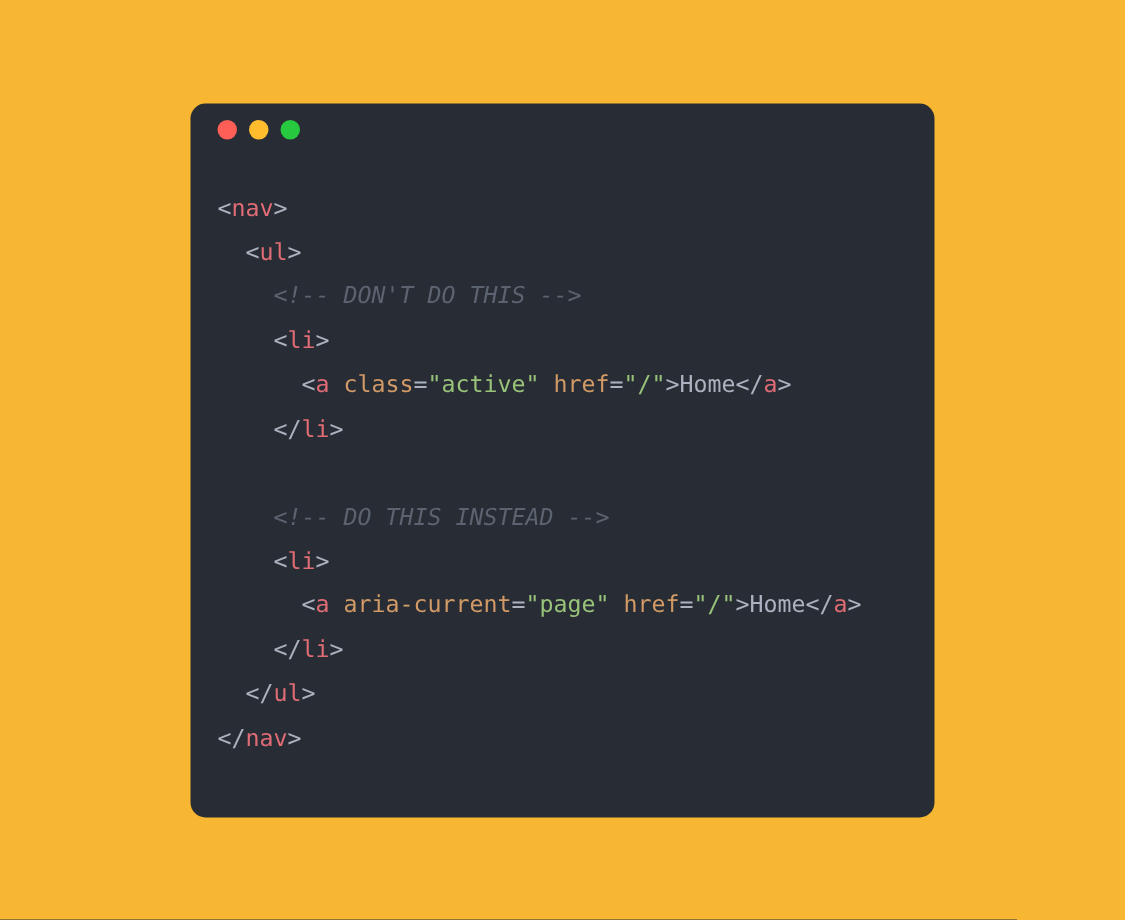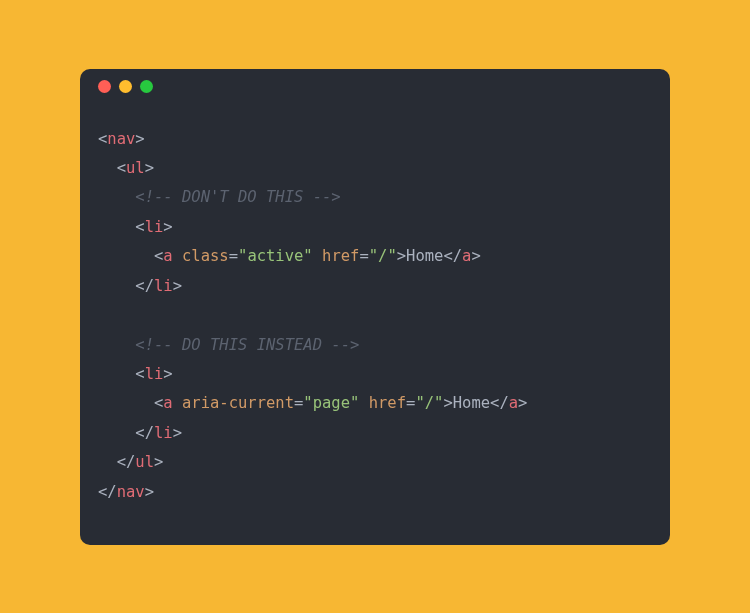--- a/index.html
+++ b/index.html
@@ -6,21 +6,21 @@
   body {
     width: 750px;
     height: 613px;
     background: #f7b733;
     display: flex;
     align-items: center;
     justify-content: center;
     font-family: "SF Mono", "Monaco", "Menlo", "Consolas", monospace;
   }
   .window {
-    width: 590px;
+    width: 496px;
     height: 476px;
     background: #282c34;
     border-radius: 10px;
     overflow: hidden;
     display: flex;
     flex-direction: column;
   }
   .titlebar {
     height: 36px;
     display: flex;

